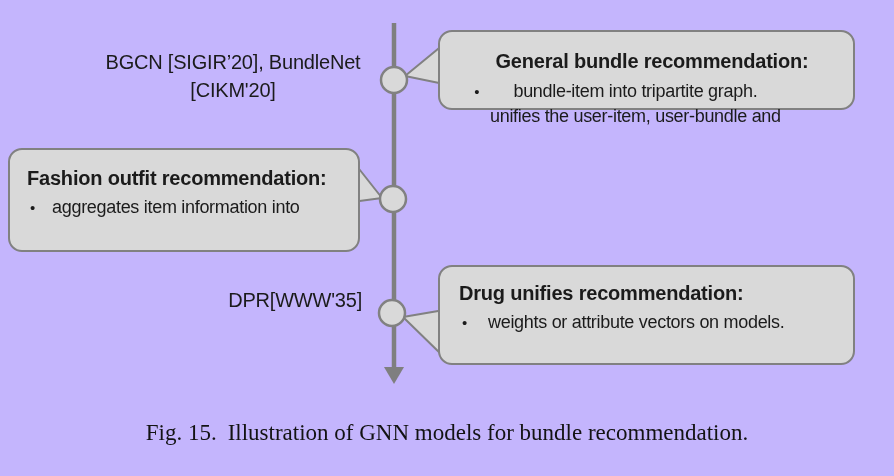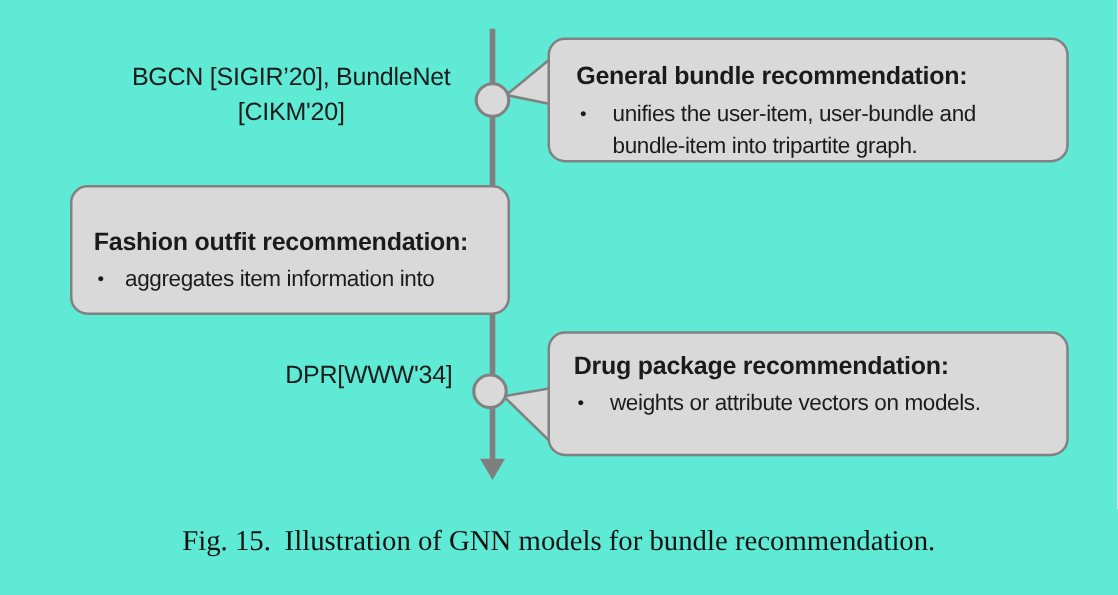--- a/index.html
+++ b/index.html
@@ -1,20 +1,20 @@
 <!DOCTYPE html>
 <html><head>
 <meta charset="utf-8">
 <style>
   html, body { margin: 0; padding: 0; background: #ffffff; }
   .figure {
     position: relative;
     width: 894px;
     height: 476px;
-    background: #5eead4;
+    background: #c4b5fd;
     font-family: "Liberation Sans", sans-serif;
     color: #1b1b1b;
     overflow: hidden;
   }
   .diagram-svg {
     position: absolute;
     left: 0; top: 0;
     width: 894px; height: 476px;
     pointer-events: none;
   }
@@ -44,22 +44,22 @@
     line-height: 25px;
     padding-left: 3px;
   }
   .bubble.left-bubble .glyph { flex-basis: 22px; }
   .bubble .bullet-text {
     font-size: 18px;
     line-height: 25px;
     letter-spacing: -0.3px;
   }
   .bubble .bullet-text div { white-space: nowrap; }
-  .bubble-1 { left: 438px; top: 30px;  width: 417px; height: 100px; padding: 16px 10px 6px 21px; }
-  .bubble-2 { left: 8px;   top: 148px; width: 352px; height: 104px; padding: 31px 8px 6px 17px; margin-left: 48px; }
+  .bubble-1 { left: 438px; top: 30px;  width: 417px; height: 80px; padding: 16px 10px 6px 21px; text-align: center; }
+  .bubble-2 { left: 8px;   top: 148px; width: 352px; height: 104px; padding: 15px 8px 6px 17px; }
   .bubble-3 { left: 438px; top: 265px; width: 417px; height: 100px; padding: 13px 10px 6px 19px; }
   .bubble-3 .bullet-row { margin-top: 4px; }
   .bubble-2 .bullet-row { margin-top: 4px; }
 
   .timeline-label {
     position: absolute;
     font-size: 20px;
     letter-spacing: -0.2px;
     line-height: 28px;
     color: #1b1b1b;
@@ -100,41 +100,41 @@
     <circle cx="392" cy="313" r="13" fill="#d9d9d9" stroke="#818181" stroke-width="2.5"></circle>
   </svg>
 
   <div class="timeline-label label-1">BGCN [SIGIR’20], BundleNet [CIKM'20]</div>
 
   <div class="bubble bubble-1">
     <div class="title">General bundle recommendation:</div>
     <div class="bullet-row">
       <span class="glyph">•</span>
       <span class="bullet-text">
+        <div>bundle-item into tripartite graph.</div>
         <div>unifies the user-item, user-bundle and</div>
-        <div>bundle-item into tripartite graph.</div>
       </span>
     </div>
   </div>
 
   <div class="bubble bubble-2 left-bubble">
     <div class="title">Fashion outfit recommendation:</div>
     <div class="bullet-row">
       <span class="glyph">•</span>
       <span class="bullet-text">
         <div>aggregates item information into</div>
       </span>
     </div>
   </div>
 
 
-  <div class="timeline-label label-3">DPR[WWW'34]</div>
+  <div class="timeline-label label-3">DPR[WWW'35]</div>
 
   <div class="bubble bubble-3">
-    <div class="title">Drug package recommendation:</div>
+    <div class="title">Drug unifies recommendation:</div>
     <div class="bullet-row">
       <span class="glyph">•</span>
       <span class="bullet-text">
         <div>weights or attribute vectors on models.</div>
       </span>
     </div>
   </div>
 
   <div class="caption">
     <span class="caption-label">Fig. 15.</span><span>Illustration of GNN models for bundle recommendation.</span>

